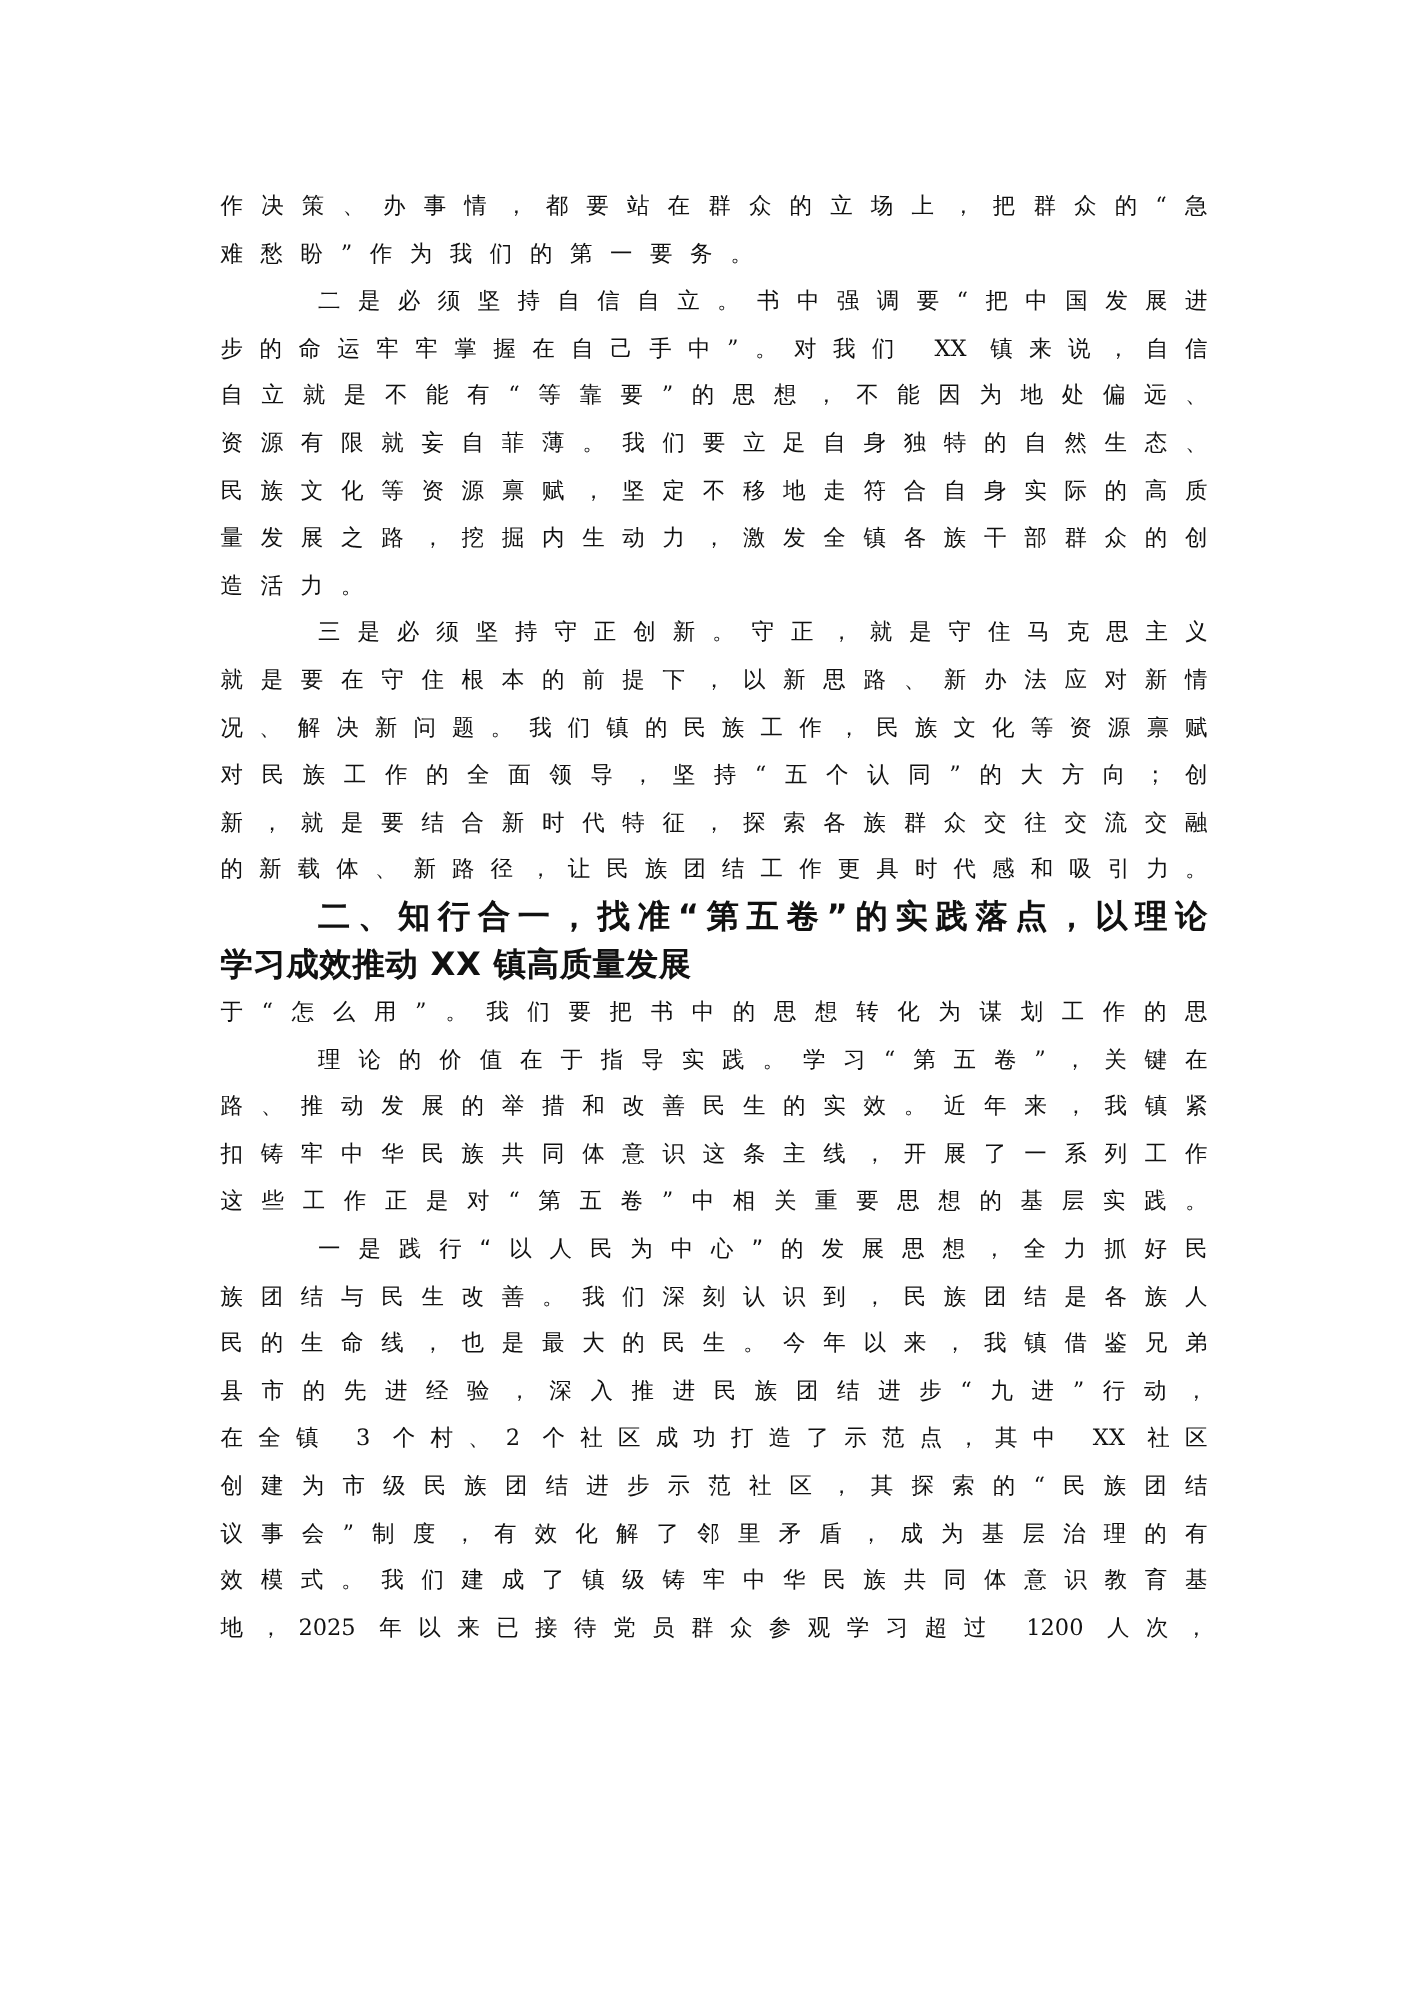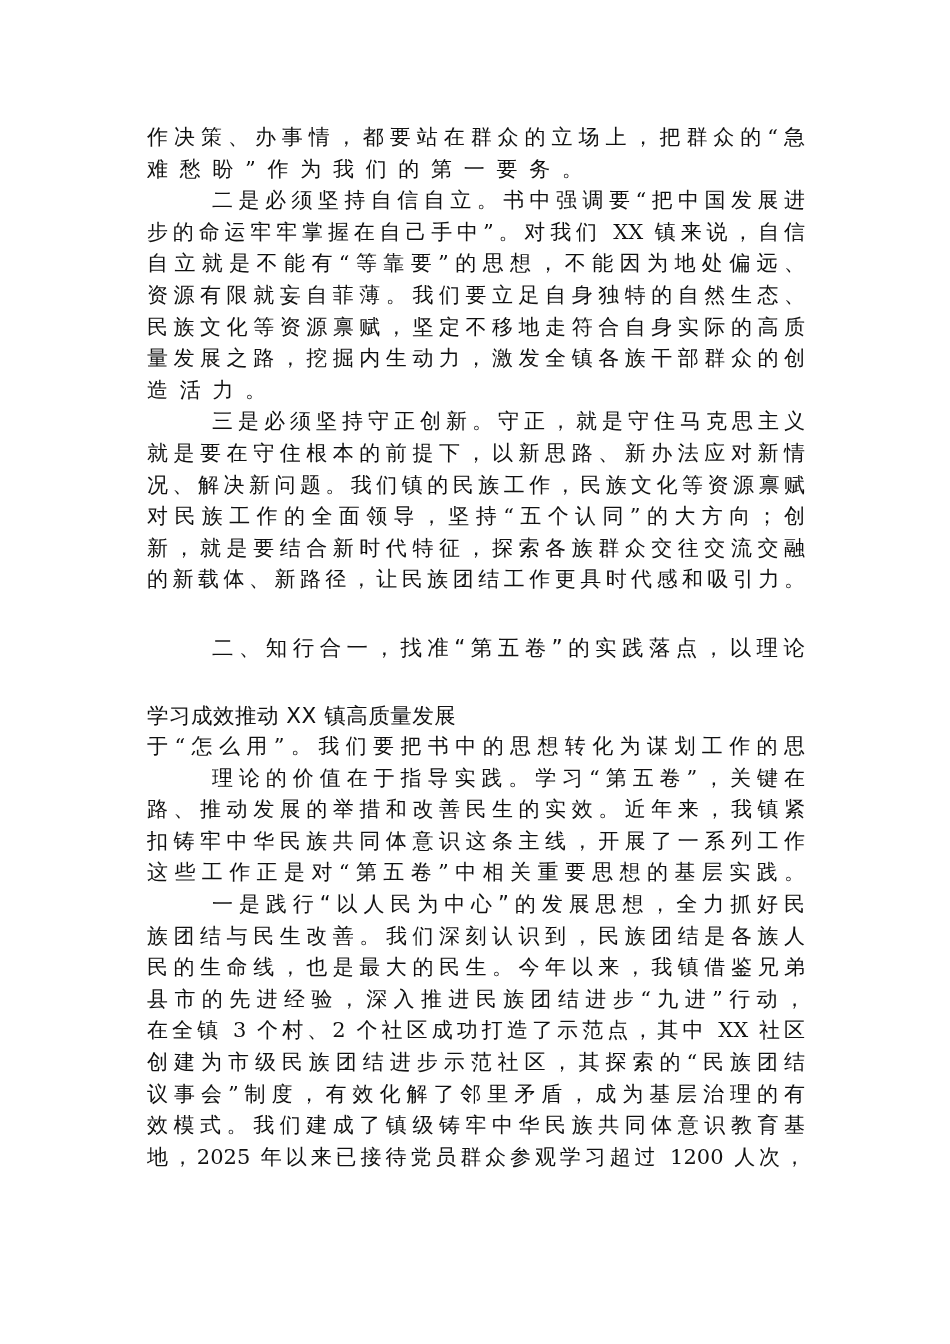--- a/index.html
+++ b/index.html
@@ -18,44 +18,43 @@
   .page {
     position: absolute;
     left: 147px;
     top: 122px;
     width: 660px;
   }
   .line {
     display: block;
     height: 31.6px;
     line-height: 31.6px;
-    font-size: 21px;
+    font-size: 15px;
     white-space: nowrap;
     letter-spacing: 0;
     text-align: justify;
     text-align-last: justify;
     width: 658px;
   }
   .line.last {
     text-align-last: left;
     letter-spacing: 11.7px;
   }
   .line.indent {
     padding-left: 65px;
     width: 593px;
   }
   .b {
     font-weight: normal;
     font-family: "DejaVu Sans", "Liberation Sans", sans-serif;
   }
   .heading .line {
     font-family: "DejaVu Sans", "Liberation Sans", sans-serif;
-    font-weight: normal;
+    font-weight: bold;
     font-size: 21.5px;
-    margin-top: 36px;
   }
 </style>
 </head>
 <body>
 
 <div class="page">
 
   <div>
     <span class="line">作决策、办事情，都要站在群众的立场上，把群众的“急</span>
     <span class="line last">难愁盼”作为我们的第一要务。</span>

